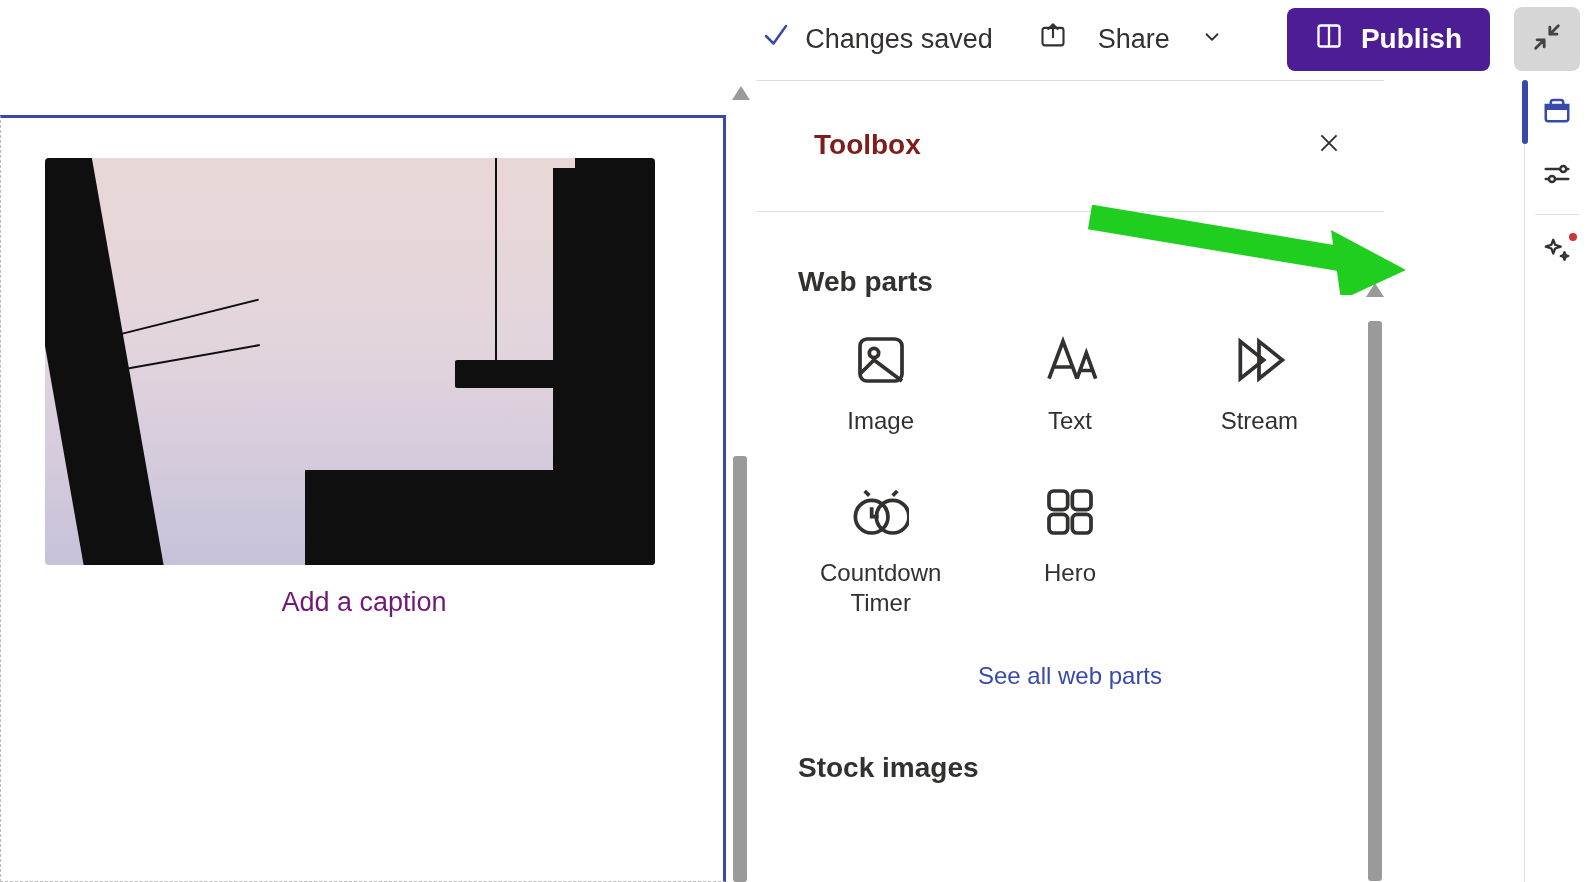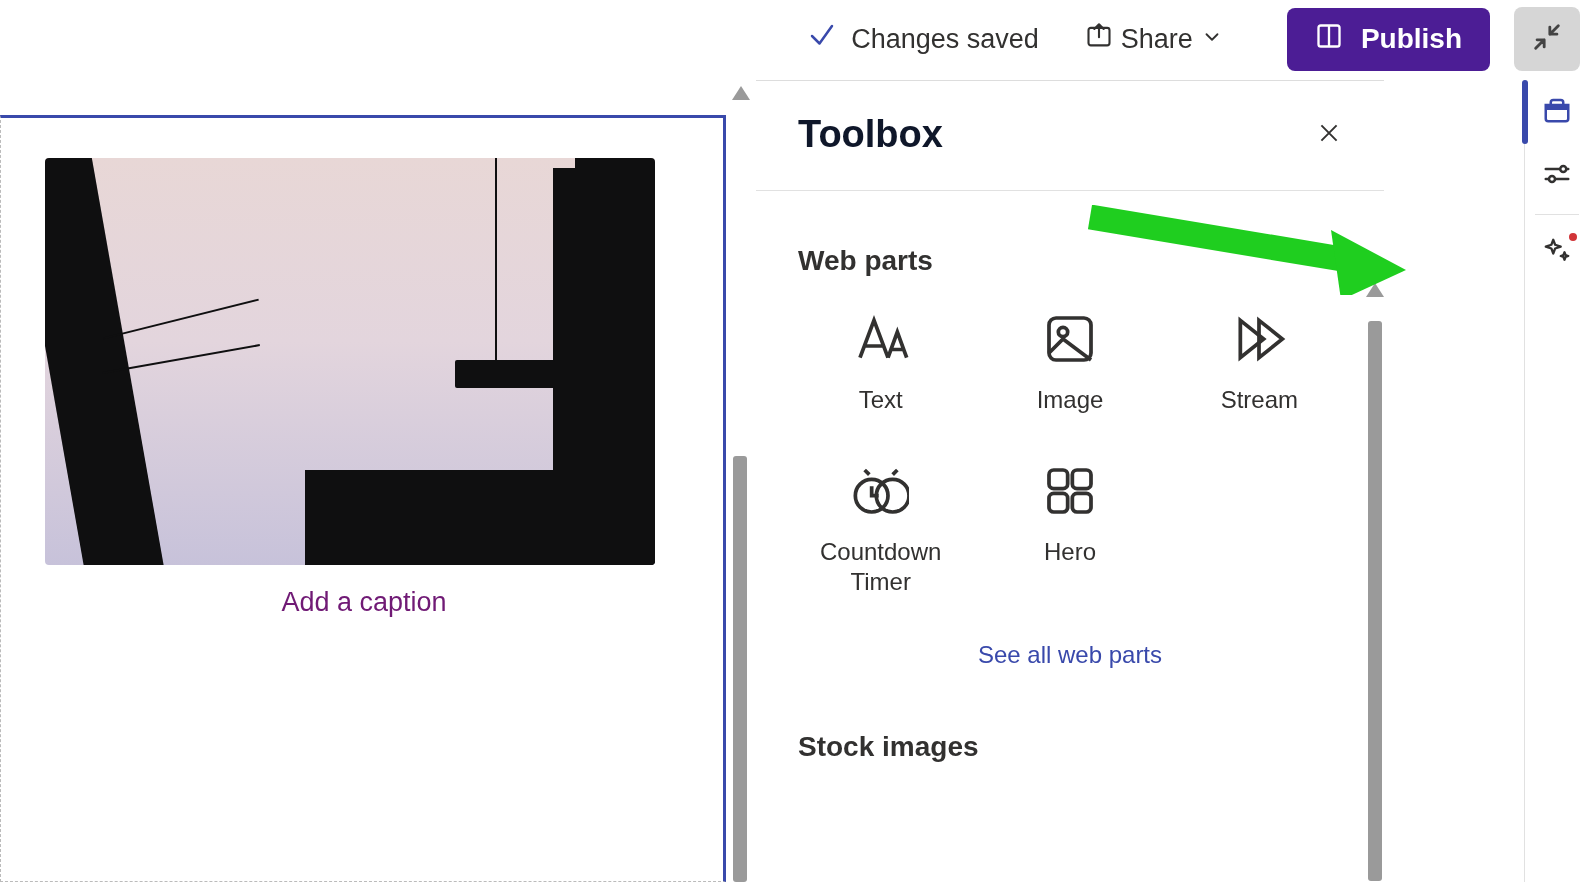--- a/index.html
+++ b/index.html
@@ -4,21 +4,21 @@
 <style>
   html,body{margin:0;padding:0;height:100%;font-family:"Segoe UI",Arial,sans-serif;color:#323130;background:#fff;}
   *{box-sizing:border-box;}
   .root{position:relative;width:1588px;height:882px;overflow:hidden;background:#fff;}
 
   
   .topbar{position:absolute;top:0;left:0;right:0;height:78px;display:flex;
           align-items:center;justify-content:flex-end;padding:0 8px;gap:12px;}
   .status{display:flex;align-items:center;gap:14px;font-size:27px;color:#323130;}
   .status svg{width:30px;height:30px;}
-  .share{display:flex;align-items:center;gap:8px;font-size:27px;cursor:pointer;
+  .share{display:flex;align-items:center;gap:31px;font-size:27px;cursor:pointer;
          padding:6px 8px;margin-left:26px;}
   .share svg{width:28px;height:28px;}
   .chev-down svg{width:22px;height:22px;}
   .publish{margin-left:44px;display:flex;align-items:center;gap:18px;
            background:#4c1d95;color:#fff;font-size:28px;font-weight:600;
            padding:14px 28px;border-radius:8px;cursor:pointer;}
   .publish svg{width:28px;height:28px;stroke:#fff;fill:none;}
   .collapse-btn{margin-left:12px;width:66px;height:64px;border-radius:8px;
                 background:#d6d6d6;display:flex;align-items:center;justify-content:center;
                 cursor:pointer;}
@@ -50,21 +50,21 @@
                   border-left:9px solid transparent;border-right:9px solid transparent;
                   border-bottom:14px solid #9a9a9a;}
   .mid-scroll .thumb{position:absolute;top:370px;left:7px;width:14px;height:426px;
                      background:#9a9a9a;border-radius:3px;}
 
   
   .panel{position:absolute;top:80px;left:756px;width:628px;height:802px;
          border-top:1px solid #ddd;}
   .panel-head{display:flex;align-items:center;justify-content:space-between;
               padding:32px 42px 34px 42px;border-bottom:1px solid #e1e1e1;}
-  .panel-head h1{margin:0;font-size:38px;font-weight:700;color:#0f172a;}
+  .panel-head h1{margin:16px;font-size:28px;font-weight:700;color:#7f1d1d;}
   .close-x{cursor:pointer;}
   .close-x svg{width:26px;height:26px;stroke:#323130;}
 
   .section-title{font-size:28px;font-weight:700;padding:54px 42px 24px 42px;}
 
   .grid{display:grid;grid-template-columns:repeat(3,1fr);gap:28px 0;
         padding:0 30px 0 30px;}
   .wp{display:flex;flex-direction:column;align-items:center;gap:18px;
       padding:10px 4px;cursor:pointer;}
   .wp .ic{width:56px;height:56px;display:flex;align-items:center;justify-content:center;}
@@ -174,35 +174,35 @@
         </span>
       </span>
     </div>
 
     <div class="section-title">Web parts</div>
 
     <div class="grid">
       <div class="wp">
         <span class="ic">
           <svg viewBox="0 0 24 24">
-              <path d="M3 20L9 4l6 16M5 15h8"></path>
-              <path d="M15 20L19 9l4 11M16 16.5h6"></path>
-            </svg>
-        </span>
-        <span class="lbl">Text</span>
-      </div>
-      <div class="wp">
-        <span class="ic">
-          <svg viewBox="0 0 24 24">
               <rect x="3" y="3" width="18" height="18" rx="3"></rect>
               <circle cx="9" cy="9" r="2"></circle>
               <path d="M3 18l6-6 12 9"></path>
             </svg>
         </span>
         <span class="lbl">Image</span>
+      </div>
+      <div class="wp">
+        <span class="ic">
+          <svg viewBox="0 0 24 24">
+              <path d="M3 20L9 4l6 16M5 15h8"></path>
+              <path d="M15 20L19 9l4 11M16 16.5h6"></path>
+            </svg>
+        </span>
+        <span class="lbl">Text</span>
       </div>
       <div class="wp">
         <span class="ic">
           <svg viewBox="0 0 24 24">
               <path d="M4 4l10 8-10 8z"></path>
               <path d="M12 4l10 8-10 8z"></path>
             </svg>
         </span>
         <span class="lbl">Stream</span>
       </div>

